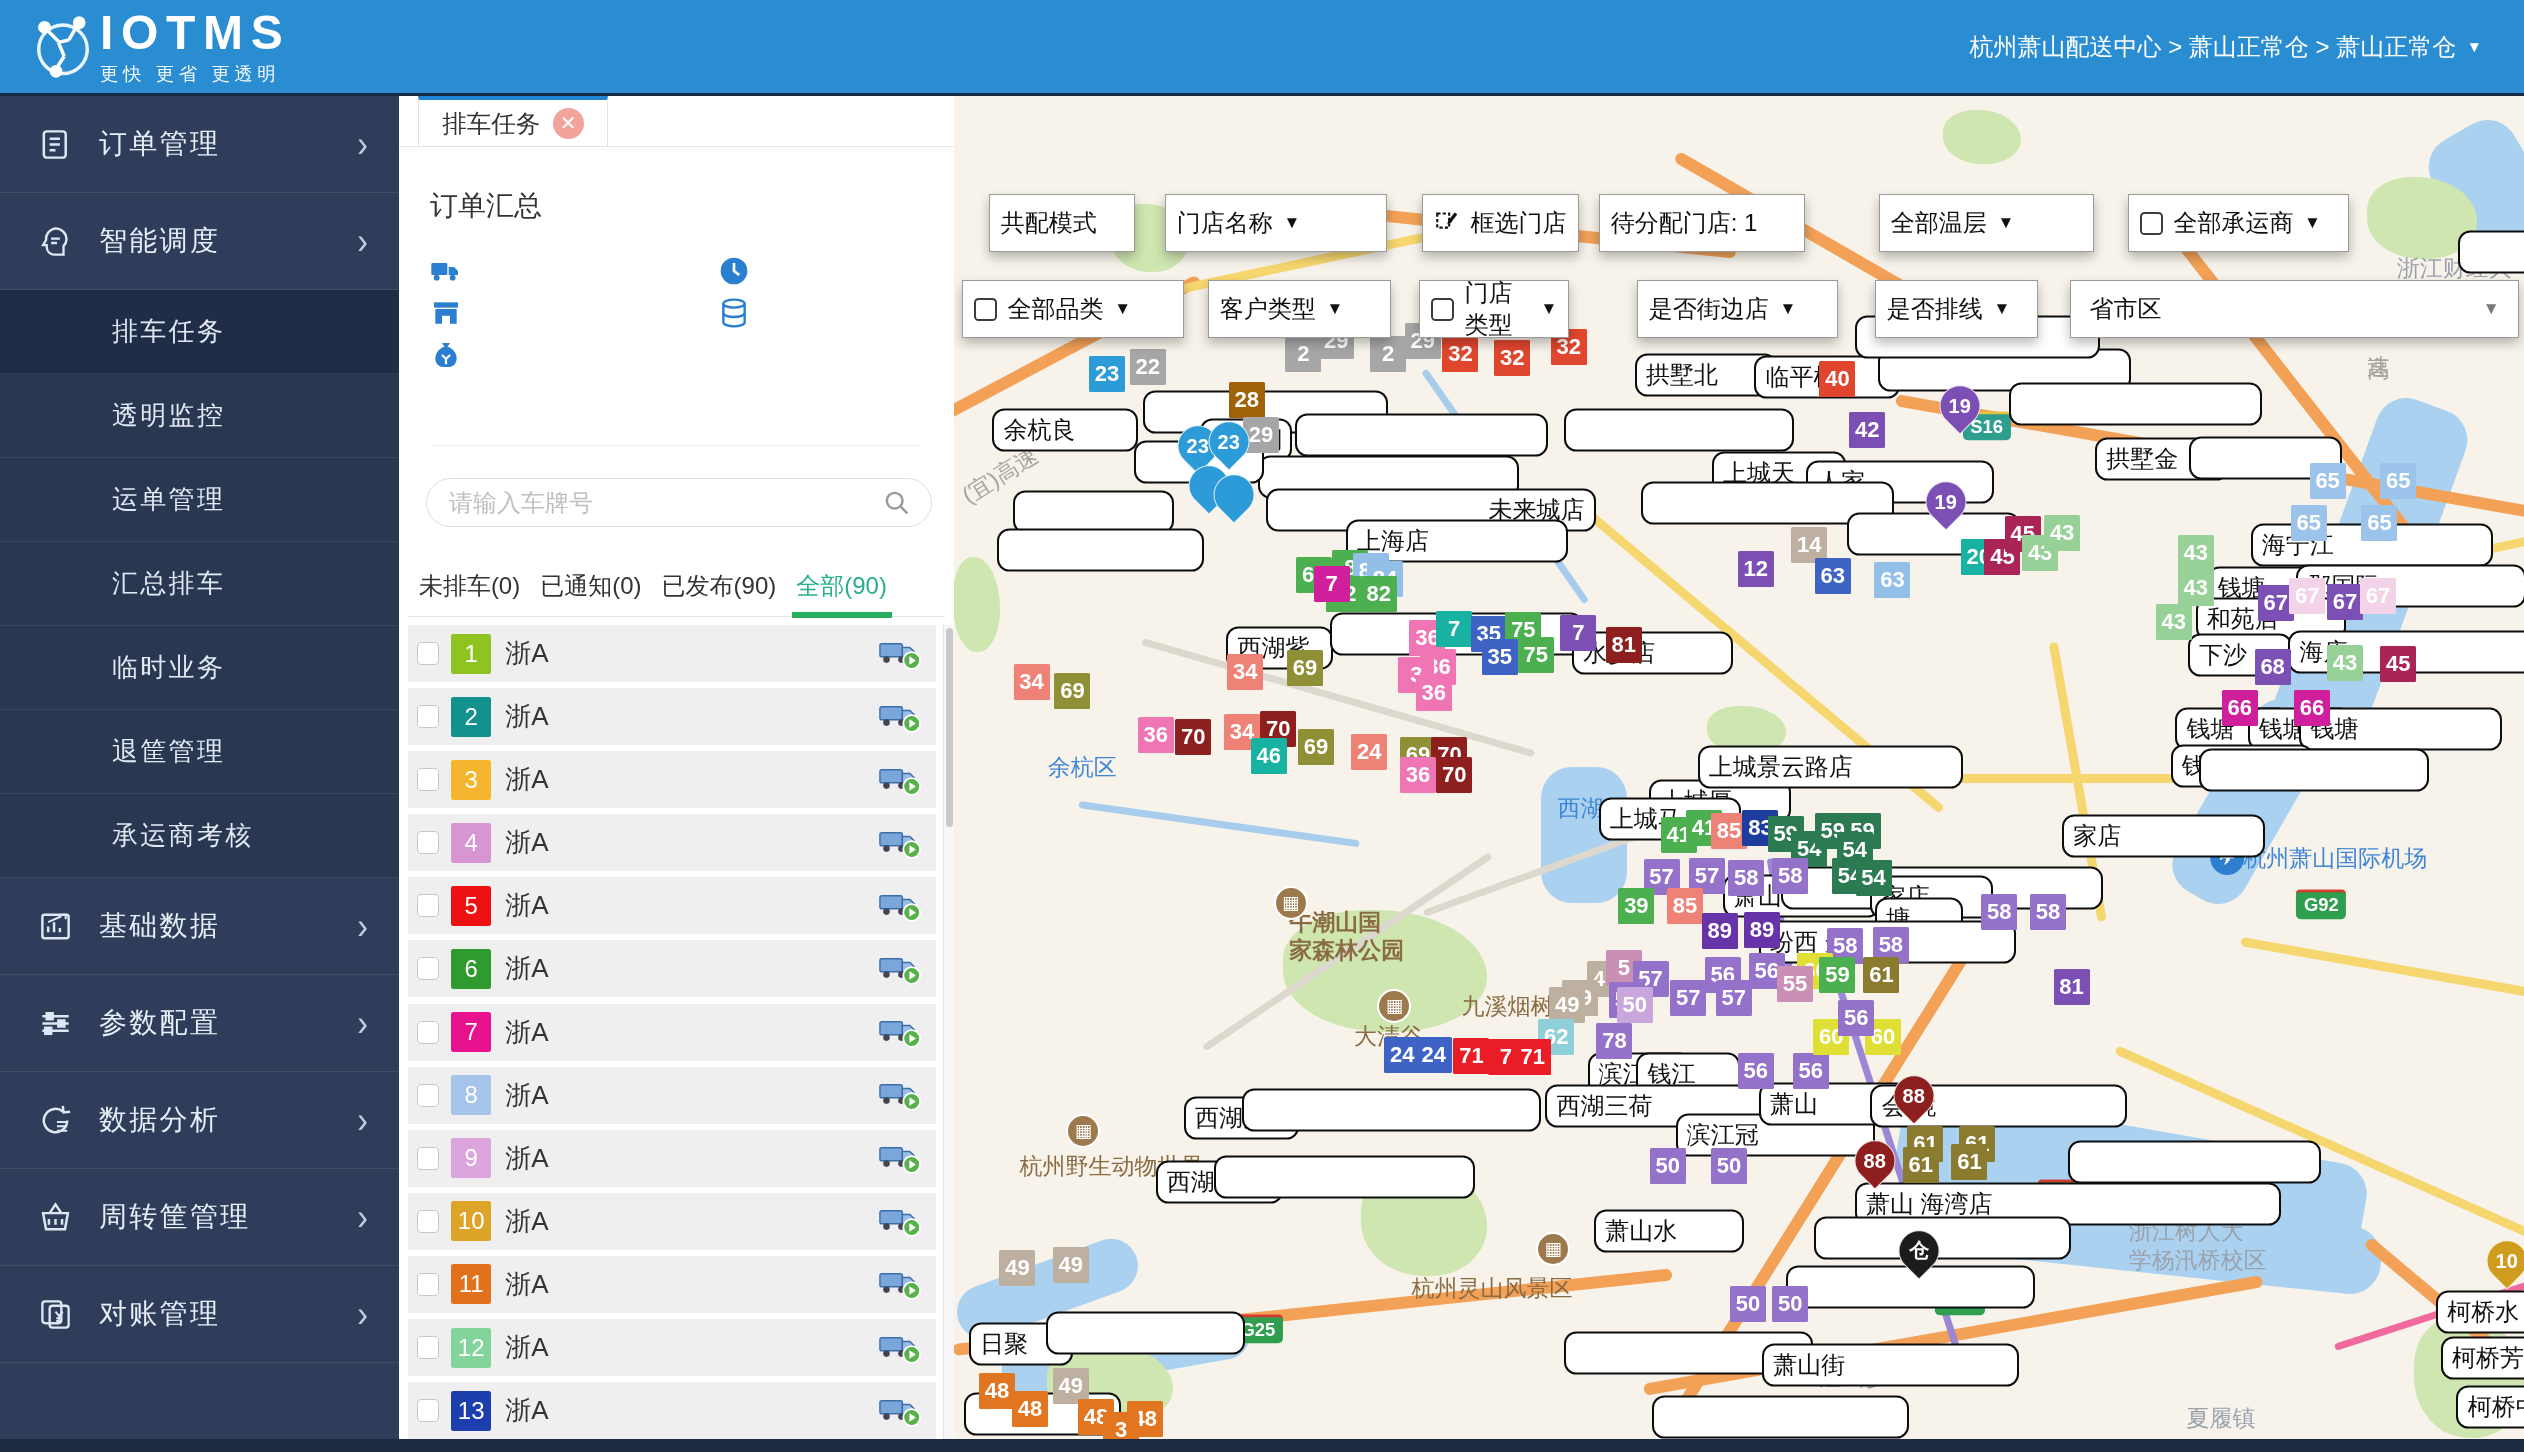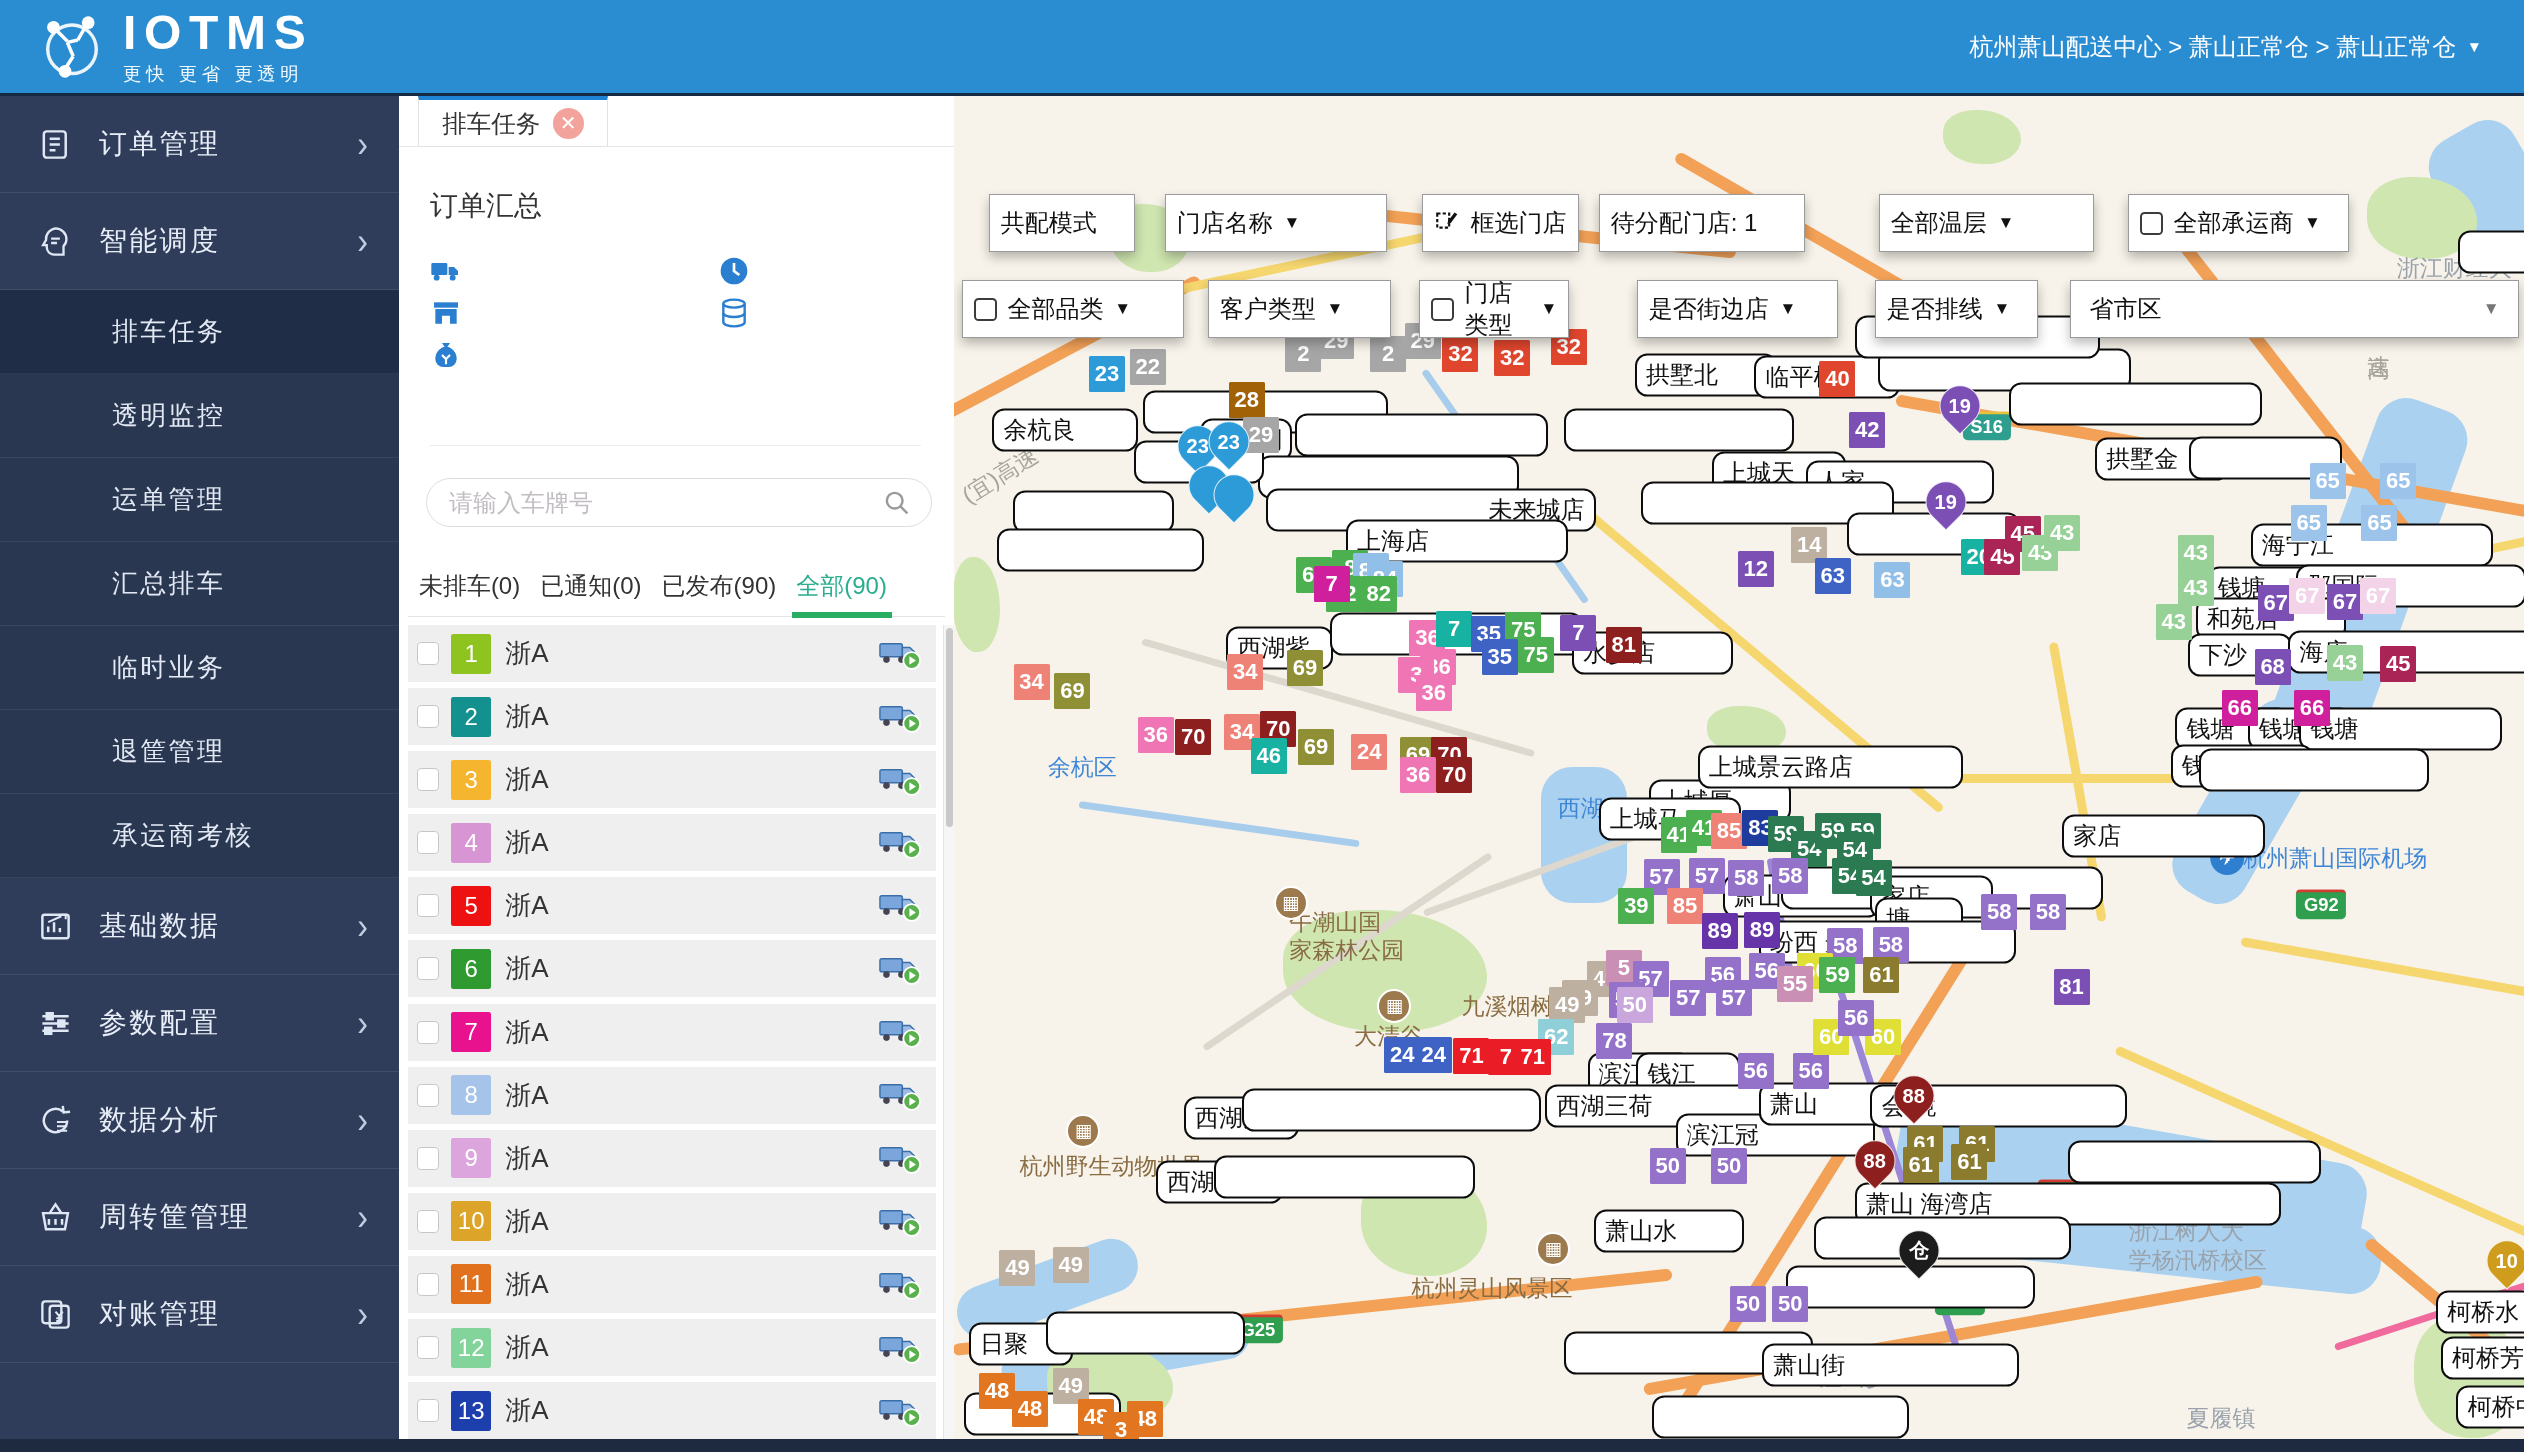--- a/index.html
+++ b/index.html
@@ -1,21 +1,21 @@
 <!DOCTYPE html>
 <html style="font-size:12.3px"><head>
 <meta charset="utf-8">
 <style>
   html,body{margin:0;padding:0;width:2525px;height:1453px;overflow:hidden;
     font-family:"Liberation Sans","DejaVu Sans",sans-serif;background:#fff;}
   *{box-sizing:border-box;}
   
   .hdr{position:absolute;left:0;top:0;width:2525px;height:96px;background:#2a8dd2;
     display:flex;align-items:center;justify-content:space-between;z-index:40;border-bottom:3.8px solid #152a44;}
-  .logo-wrap{display:flex;align-items:center;gap:14px;padding-left:35px;color:#fff;}
+  .logo-wrap{display:flex;align-items:center;padding-left:26px;color:#fff;}
   .logo-ico{width:74px;height:74px;}
   .logo-col{display:flex;flex-direction:column;line-height:1;}
   .logo-txt{font-size:48px;font-weight:700;letter-spacing:7.7px;}
   .logo-tag{font-size:18.4px;letter-spacing:4.6px;margin-top:7.7px;opacity:.95;}
   .crumb{color:#fff;font-size:24px;padding-right:43px;display:flex;align-items:center;gap:10.7px;}
   .crumb .car{font-size:15.3px;}
   
   .sbar{position:absolute;left:0;top:96px;width:399px;bottom:0;background:#2f3d5a;z-index:30;overflow:hidden;}
   .sb-item{height:97px;display:flex;align-items:center;padding:0 31px 0 38px;color:#e8eef8;
     border-bottom:0.8px solid rgba(255,255,255,.09);cursor:pointer;}
@@ -485,21 +485,21 @@
     <div class="road rg" style="left: 16%; top: 70%; width: 22%; transform: rotate(-34deg);"></div>
     <div class="road ry" style="left: 60%; top: 50%; width: 25%; transform: rotate(0deg);"></div>
     <div class="road ry" style="left: 82%; top: 62%; width: 22%; transform: rotate(10deg);"></div>
     <div class="road rb" style="left: 8%; top: 52%; width: 18%; transform: rotate(8deg);"></div>
     <div class="road rb" style="left: 30%; top: 20%; width: 18%; transform: rotate(55deg);"></div>
     <div class="plc gray r" style="left: 0.3%; top: 26.9%;">(宜)高速</div>
     <div class="plc gray v" style="left: 89.9%; top: 17.8%;">高速</div>
     <div class="plc blue" style="left: 6.2%; top: 49.5%;">余杭区</div>
     <div class="plc blue" style="left: 38.6%; top: 52.5%;">西湖</div>
     <div class="plc brown" style="left: 4.7%; top: 78.9%;">杭州野生动物世界</div>
-    <div class="plc brown" style="left: 21.7%; top: 62%;">午潮山国
+    <div class="plc brown" style="left: 21.7%; top: 62%; font-weight: bold;">午潮山国
 家森林公园</div>
     <div class="plc brown" style="left: 32.6%; top: 67.1%;">九溪烟树</div>
     <div class="plc brown" style="left: 25.7%; top: 69.3%;">大清谷</div>
     <div class="plc brown" style="left: 29.6%; top: 87.9%;">杭州灵山风景区</div>
     <div class="plc gray2" style="left: 55.3%; top: 94.5%;">渔山乡</div>
     <div class="plc gray2" style="left: 75.2%; top: 84.8%;">浙江树人大
 学杨汛桥校区</div>
     <div class="plc gray2" style="left: 78.7%; top: 97.5%;">夏履镇</div>
     <div class="plc blue" style="left: 82.6%; top: 56.2%;">杭州萧山国际机场</div>
     <div class="plane" style="left: 82.6%; top: 56.2%;">✈</div>

